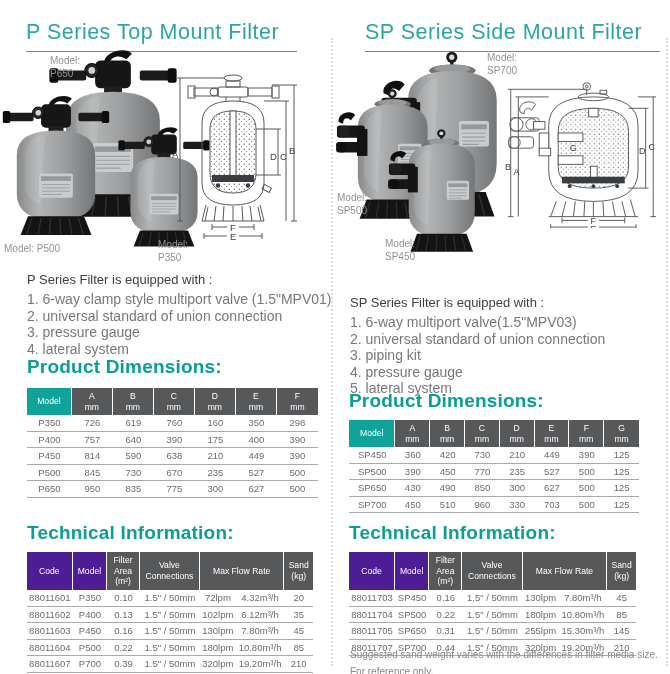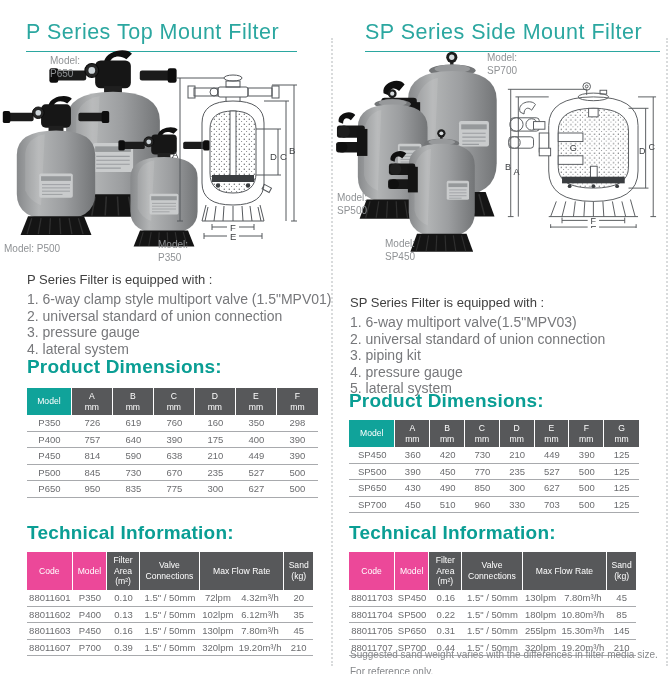--- a/index.html
+++ b/index.html
@@ -22,21 +22,21 @@
   .equipped-heading{font-size:13px;color:#404040;margin:0 0 4px 0;font-weight:400;}
   .equipped-list{list-style:none;margin:0;padding:0;font-size:14px;color:#77787b;}
   .equipped-list li{line-height:16.5px;}
   .sec-heading{position:absolute;font-size:19px;font-weight:700;color:#0a9e94;
         letter-spacing:.2px;white-space:nowrap;}
   table{position:absolute;border-collapse:separate;border-spacing:0;table-layout:fixed;}
   th{background:#57585a;color:#ffffff;font-weight:400;font-size:8.6px;line-height:1.25;
      text-align:center;vertical-align:middle;padding:3px 0;}
   th:not(:last-child){border-right:1.5px solid #ffffff;}
   table.dims th:first-child{background:#10a39a;}
-  table.tech th:nth-child(1),table.tech th:nth-child(2){background:#ec4899;}
+  table.tech th:nth-child(1),table.tech th:nth-child(2){background:#4c1d95;}
   td{font-size:9.5px;color:#6b6c6f;text-align:center;padding:2px 0 2.5px 0;
      border-bottom:1px solid #a8aaad;white-space:nowrap;overflow:hidden;}
   .footnote{position:absolute;font-size:10px;color:#86888b;}
   .footnote div{line-height:17px;}
   .dg-line{stroke:#55585c;stroke-width:1;fill:none;}
   .dg-text{font-size:9.5px;fill:#3c3f42;font-family:"Liberation Sans",sans-serif;}
 </style>
 </head>
 <body>
 
@@ -330,20 +330,29 @@
           <td>35</td>
         </tr>
         <tr>
           <td>88011603</td>
           <td>P450</td>
           <td>0.16</td>
           <td>1.5" / 50mm</td>
           <td>130lpm</td>
           <td>7.80m³/h</td>
           <td>45</td>
+        </tr>
+        <tr>
+          <td>88011604</td>
+          <td>P500</td>
+          <td>0.22</td>
+          <td>1.5" / 50mm</td>
+          <td>180lpm</td>
+          <td>10.80m³/h</td>
+          <td>85</td>
         </tr>
         <tr>
           <td>88011607</td>
           <td>P700</td>
           <td>0.39</td>
           <td>1.5" / 50mm</td>
           <td>320lpm</td>
           <td>19.20m³/h</td>
           <td>210</td>
         </tr>

